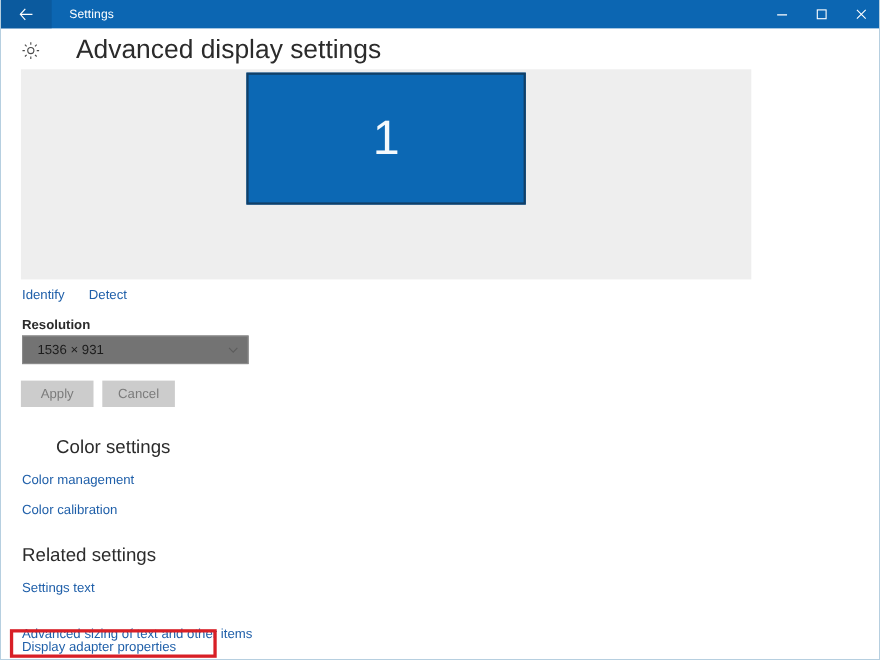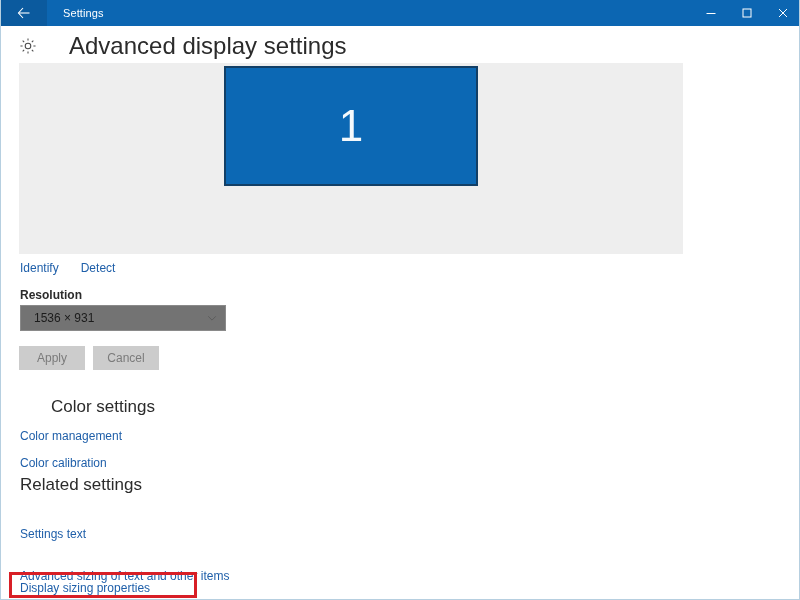--- a/index.html
+++ b/index.html
@@ -228,21 +228,21 @@
     font-size: 12px;
     line-height: 14px;
     text-decoration: none;
     cursor: pointer;
     white-space: nowrap;
   }
 
   #color-title      { top: 371px; margin-left: 31px; }
   #color-mgmt-link  { top: 403px; }
   #color-cal-link   { top: 430px; }
-  #related-title    { top: 449px; text-align: center; }
+  #related-title    { top: 469px; text-align: center; }
   #cleartype-link   { top: 501px; }
   #sizing-link      { top: 543px; }
   #adapter-link     { top: 555px; }
 
   
   .highlight-box {
     position: absolute;
     left: 8px;
     top: 546px;
     width: 188px;
@@ -332,18 +332,18 @@
       <button class="btn">Cancel</button>
     </div>
 
     <div class="section-title" id="color-title">Color settings</div>
     <a class="section-link" id="color-mgmt-link" href="#">Color management</a>
     <a class="section-link" id="color-cal-link" href="#">Color calibration</a>
 
     <div class="section-title" id="related-title">Related settings</div>
     <a class="section-link" id="cleartype-link" href="#">Settings text</a>
     <a class="section-link" id="sizing-link" href="#">Advanced sizing of text and other items</a>
-    <a class="section-link" id="adapter-link" href="#">Display sizing properties</a>
+    <a class="section-link" id="adapter-link" href="#">Display adapter properties</a>
 
     <div class="highlight-box"></div>
 
   </div>
 </div>
 
 </body></html>

